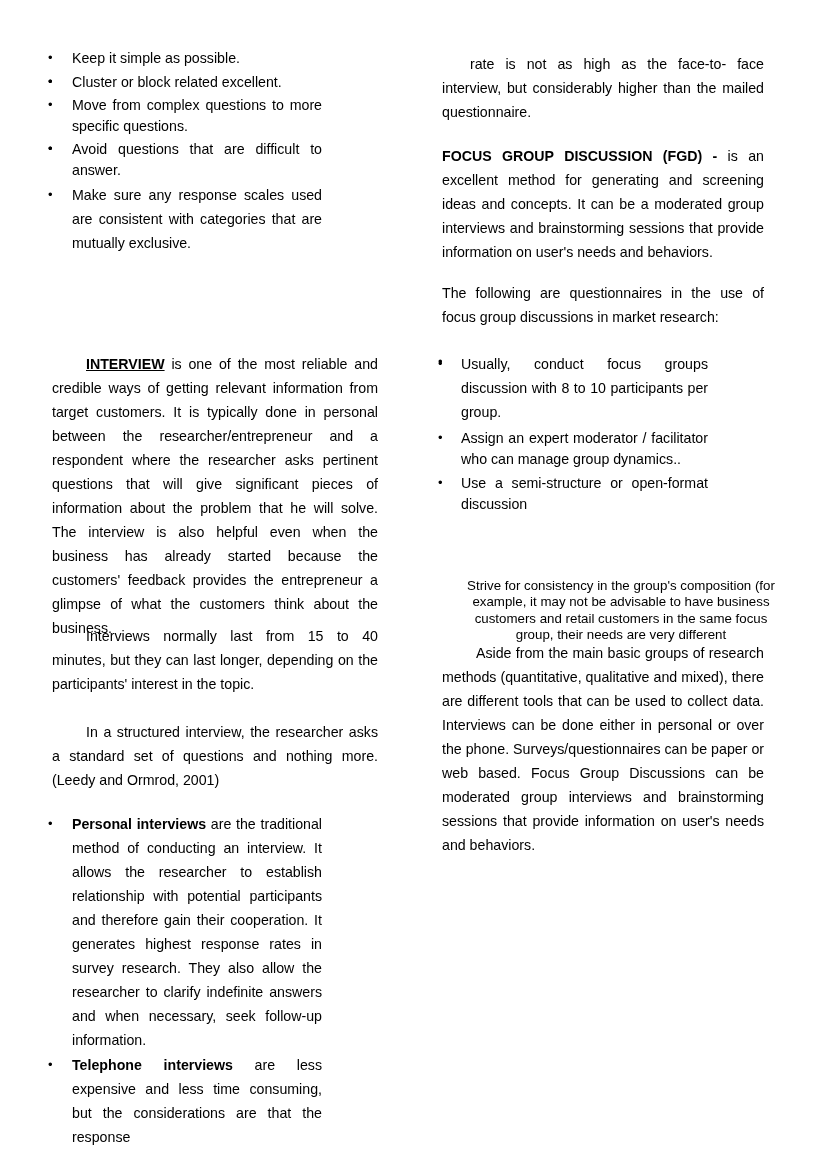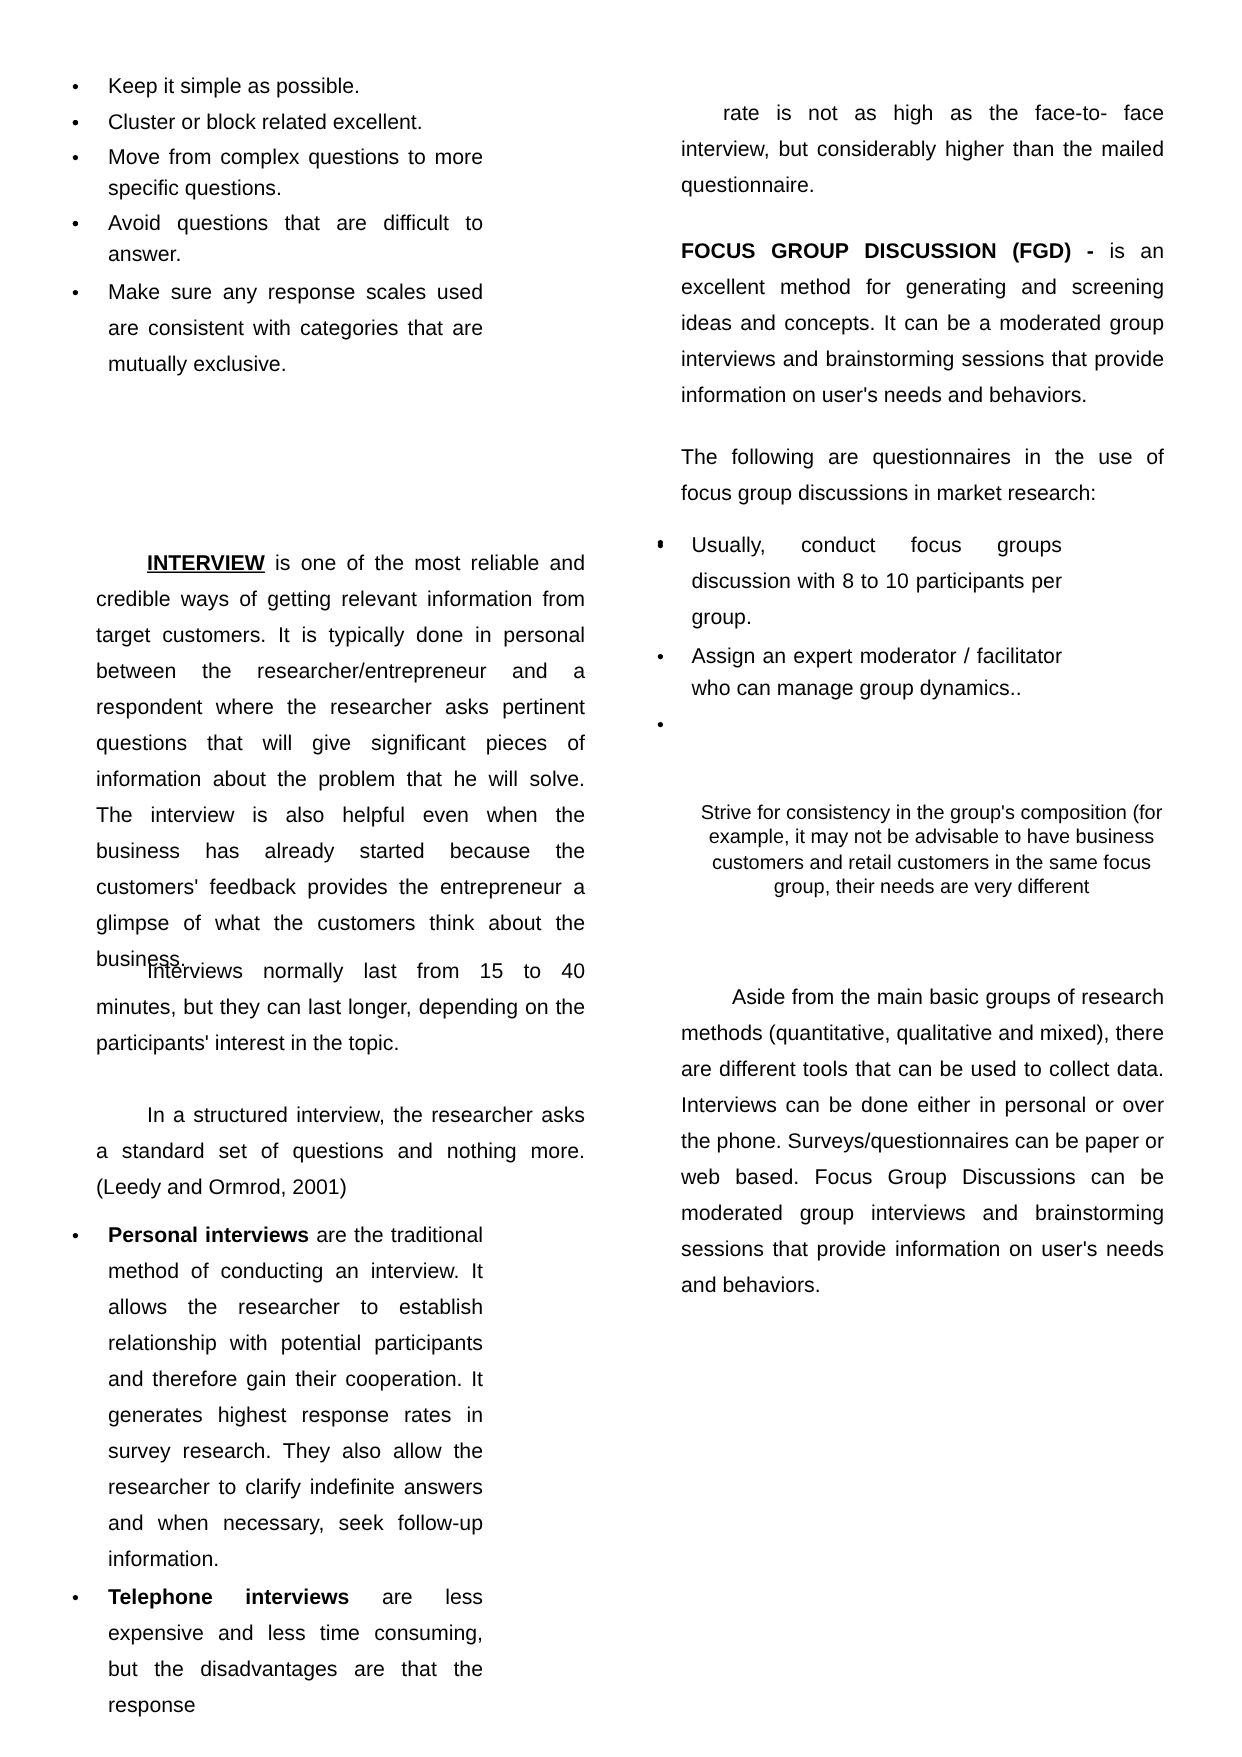--- a/index.html
+++ b/index.html
@@ -30,21 +30,21 @@
   }
   .col-left  { left: 48px;  width: 326px; }
   .col-right { left: 438px; width: 322px; }
 
   
   .para {
     font-size: 14.2px;
     line-height: 24px;
     text-align: justify;
     text-justify: inter-word;
-    margin: 16px;
+    margin: 4px;
     hyphens: none;
   }
   .para.indent { text-indent: 34px; }
   .para.indent-sm { text-indent: 28px; }
 
   .b { font-weight: bold; }
   .bu { font-weight: bold; text-decoration: underline; }
 
   
   ul.bl {
@@ -139,21 +139,21 @@
     <p class="para indent blk" style="top:716px; left:0; width:326px;">In a structured interview, the researcher asks a standard set of questions and nothing more.(Leedy and Ormrod, 2001)</p>
 
     <div class="blk" style="top:812px; left:0; width:326px;">
       <ul class="bl bl-left-mid">
         <li>
           <span class="dot">•</span>
           <span class="b">Personal interviews</span><span> are the traditional method of conducting an interview.  It allows the researcher to establish relationship with potential participants and therefore gain their cooperation.  It generates highest response rates in survey research.  They also allow the researcher to clarify indefinite answers and when necessary, seek follow-up information.</span>
         </li>
         <li>
           <span class="dot">•</span>
-          <span class="b">Telephone interviews</span><span> are less expensive and less time consuming, but the disadvantages are that the response</span>
+          <span class="b">Telephone interviews</span><span> are less expensive and less time consuming, but the considerations are that the response</span>
         </li>
       </ul>
     </div>
 
   </div>
 
   <div class="col col-right">
 
     <p class="para indent-sm blk" style="top:48px; left:0; width:322px;">rate is not as high as the face-to- face interview, but considerably higher than the mailed questionnaire.</p>
 
@@ -169,23 +169,24 @@
         <li class="loose">
           <span class="dot">•</span>
           <span>Usually, conduct focus groups discussion with 8 to 10 participants per group.</span>
         </li>
         <li>
           <span class="dot">•</span>
           <span>Assign an expert moderator / facilitator who can manage group dynamics..</span>
         </li>
         <li>
           <span class="dot">•</span>
+          <span>Use a semi-structure or open-format discussion</span>
         </li>
       </ul>
     </div>
 
-    <p class="centered-note blk" style="top:534px; left:0; width:322px;">Strive for consistency in the group's composition (for example, it may not be advisable to have business customers and retail customers in the same focus group, their needs are very different</p>
+    <p class="centered-note blk" style="top:578px; left:0; width:322px;">Strive for consistency in the group's composition (for example, it may not be advisable to have business customers and retail customers in the same focus group, their needs are very different</p>
 
     <p class="para indent blk" style="top:637px; left:0; width:322px;">Aside from the main basic groups of research methods (quantitative, qualitative and mixed), there are different tools that can be used to collect data. Interviews can be done either in personal or over the phone. Surveys/questionnaires can be paper or web based.   Focus Group Discussions can be moderated group interviews and brainstorming sessions that provide information on user's needs and behaviors.</p>
 
   </div>
 
 </div>
 
 </body></html>

